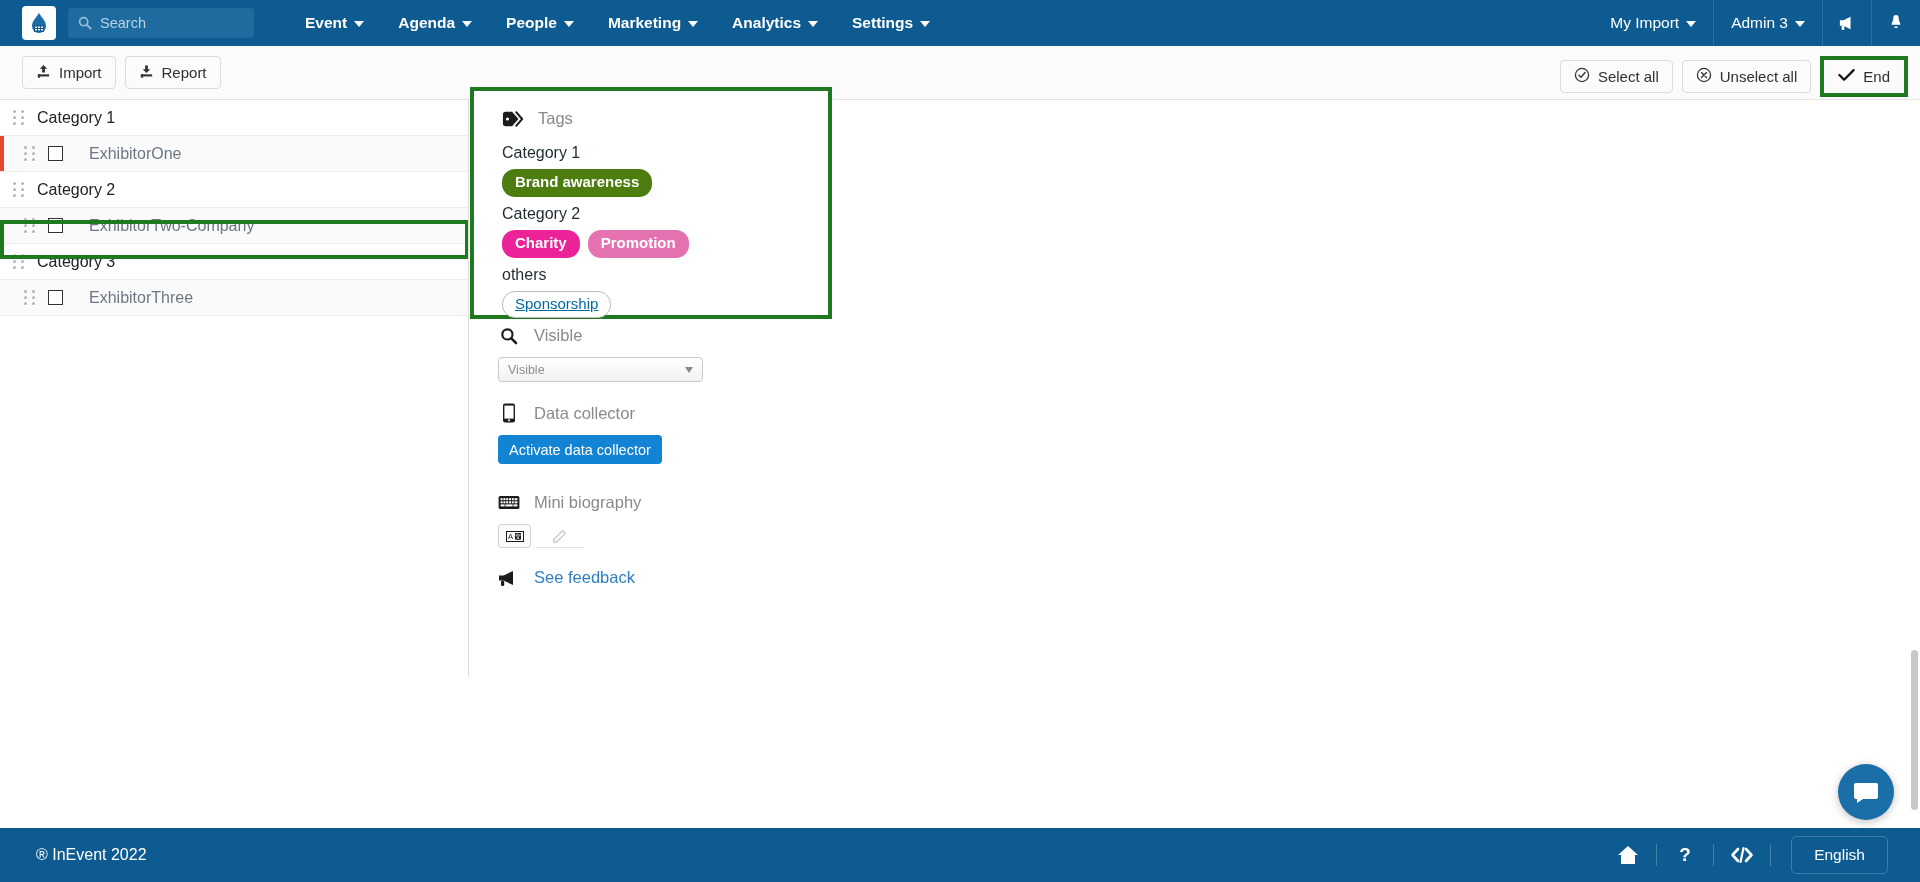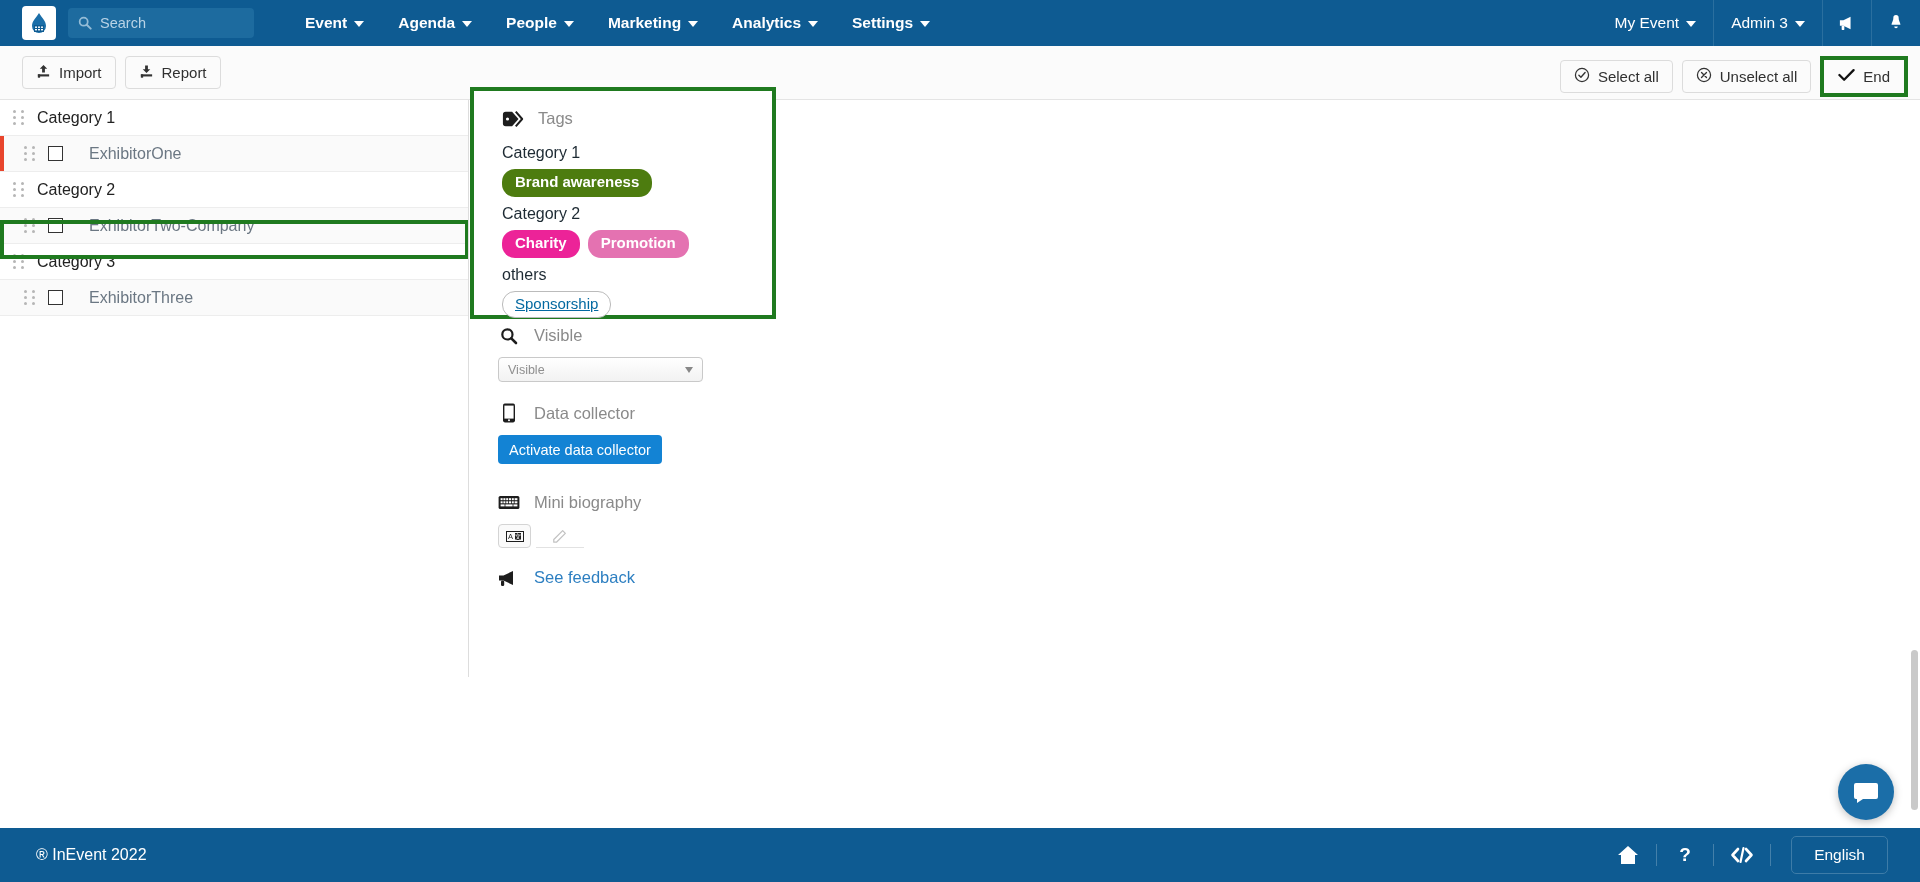--- a/index.html
+++ b/index.html
@@ -140,21 +140,21 @@
 
   
   .detail-panel {
     position: absolute; top: 100px; left: 470px;
     width: 330px; height: 577px;
     background: #ffffff;
     padding: 0;
   }
   .tags-box {
     position: absolute; left: 0; top: -13px;
-    width: 306px; height: 232px;
+    width: 362px; height: 232px;
     border: 4px solid #1f7a1f;
     background: #ffffff;
     padding: 18px 0 0 28px;
   }
   .sec-head {
     display: flex; align-items: center; gap: 14px;
     margin-bottom: 16px;
   }
   .sec-head .sec-title { font-size: 16.5px; color: #8a8a8a; }
   .sec-icon { width: 22px; display: flex; justify-content: center; color: #1d1d1d; }
@@ -305,21 +305,21 @@
       <span class="caret"></span>
     </div>
     <div class="nav-item">
       <span>Settings</span>
       <span class="caret"></span>
     </div>
   </div>
 
   <div class="nav-right">
     <div class="nav-item">
-      <span>My Event</span>
+      <span>My Import</span>
       <span class="caret"></span>
     </div>
     <div class="nav-sep"></div>
     <div class="nav-item">
       <span>Admin 3</span>
       <span class="caret"></span>
     </div>
     <div class="nav-sep"></div>
     <div class="icon-btn">
       <svg width="18" height="16" viewBox="0 0 20 18">

